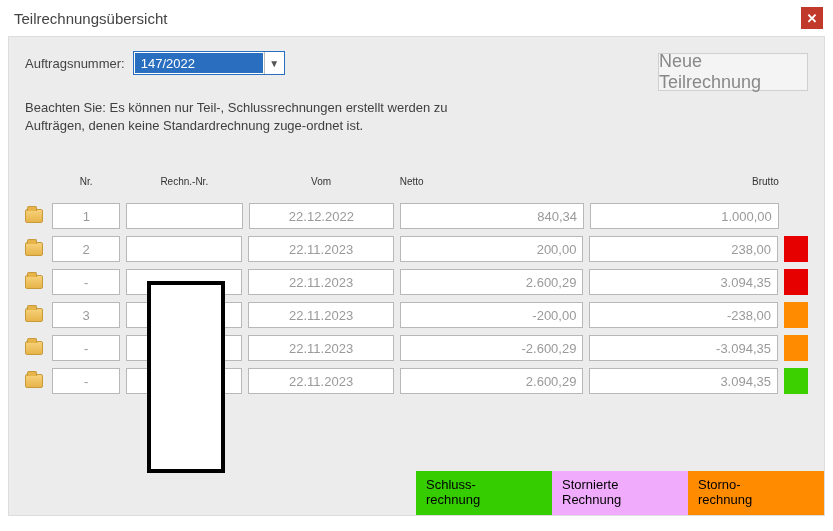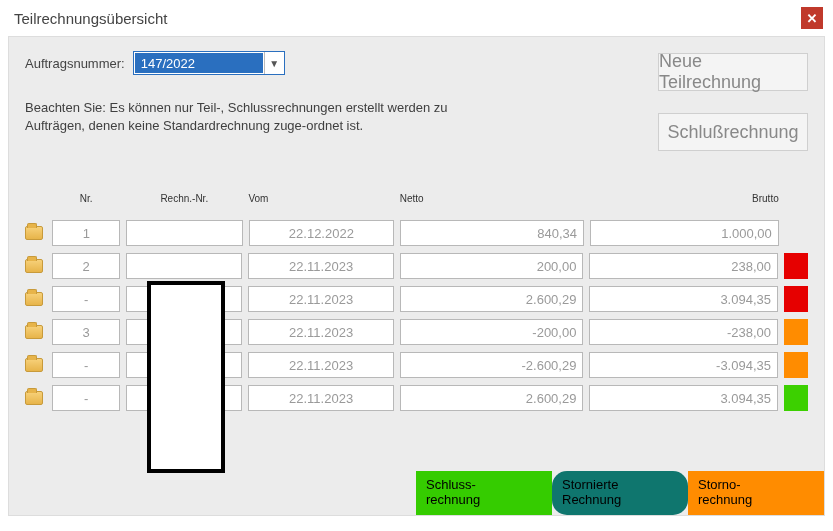--- a/index.html
+++ b/index.html
@@ -90,21 +90,21 @@
     cursor:pointer;
   }
 
   
   .tablewrap { margin-top: 42px; }
   .thead, .trow { display:flex; align-items:center; gap:6px; }
   .thead { margin-bottom: 16px; color:#333; font-size:10px; }
   .c-icon   { width: 22px; }
   .c-nr     { width: 70px;  text-align:center; }
   .c-rechnr { width: 120px; text-align:center; }
-  .c-vom    { width: 150px; text-align:left; }
+  .c-vom    { width: 150px; text-align:center; }
   .c-netto  { width: 190px; text-align:right; }
   .c-brutto { width: 195px; text-align:center; }
   .c-status { width: 24px;  }
 
   .trow { margin-bottom: 7px; height: 26px; }
 
   .folder {
     width:18px; height:14px;
     background: linear-gradient(#f7d17a,#e7b44a);
     border:1px solid #c89a3a;
@@ -149,21 +149,21 @@
     width:100%; height: 44px;
     display:flex; justify-content:flex-end;
     font-size:13px; color:#000;
   }
   .legend .lg {
     width: 136px; height:44px;
     display:flex; align-items:center;
     padding:4px 10px; line-height:1.15;
   }
   .lg-green  { background:#35cc00; }
-  .lg-red    { background:#0f766e;border-radius:15px; }
+  .lg-red    { background:#f0abfc; }
   .lg-orange { background:#ff8c00; }
 </style>
 </head>
 <body>
 
 <div class="titlebar">
   <span class="title">Teilrechnungsübersicht</span>
   <div class="close">
     <span>✕</span>
   </div>
@@ -177,21 +177,20 @@
         <label>Auftragsnummer:</label>
         <div class="combo">
           <div class="val">147/2022</div>
           <div class="drop">▼</div>
         </div>
       </div>
       <div class="note">Beachten Sie: Es können nur Teil-, Schlussrechnungen erstellt werden zu Aufträgen, denen keine Standardrechnung zuge-ordnet ist.</div>
     </div>
     <div class="right-col">
       <div class="btn">Neue Teilrechnung</div>
-      <div class="btn">Schlußrechnung</div>
     </div>
   </div>
 
   <div class="tablewrap">
     <div class="thead">
       <div class="c-icon"></div>
       <div class="c-nr">Nr.</div>
       <div class="c-rechnr">Rechn.-Nr.</div>
       <div class="c-vom">Vom</div>
       <div class="c-netto" style="text-align:left;">Netto</div>

